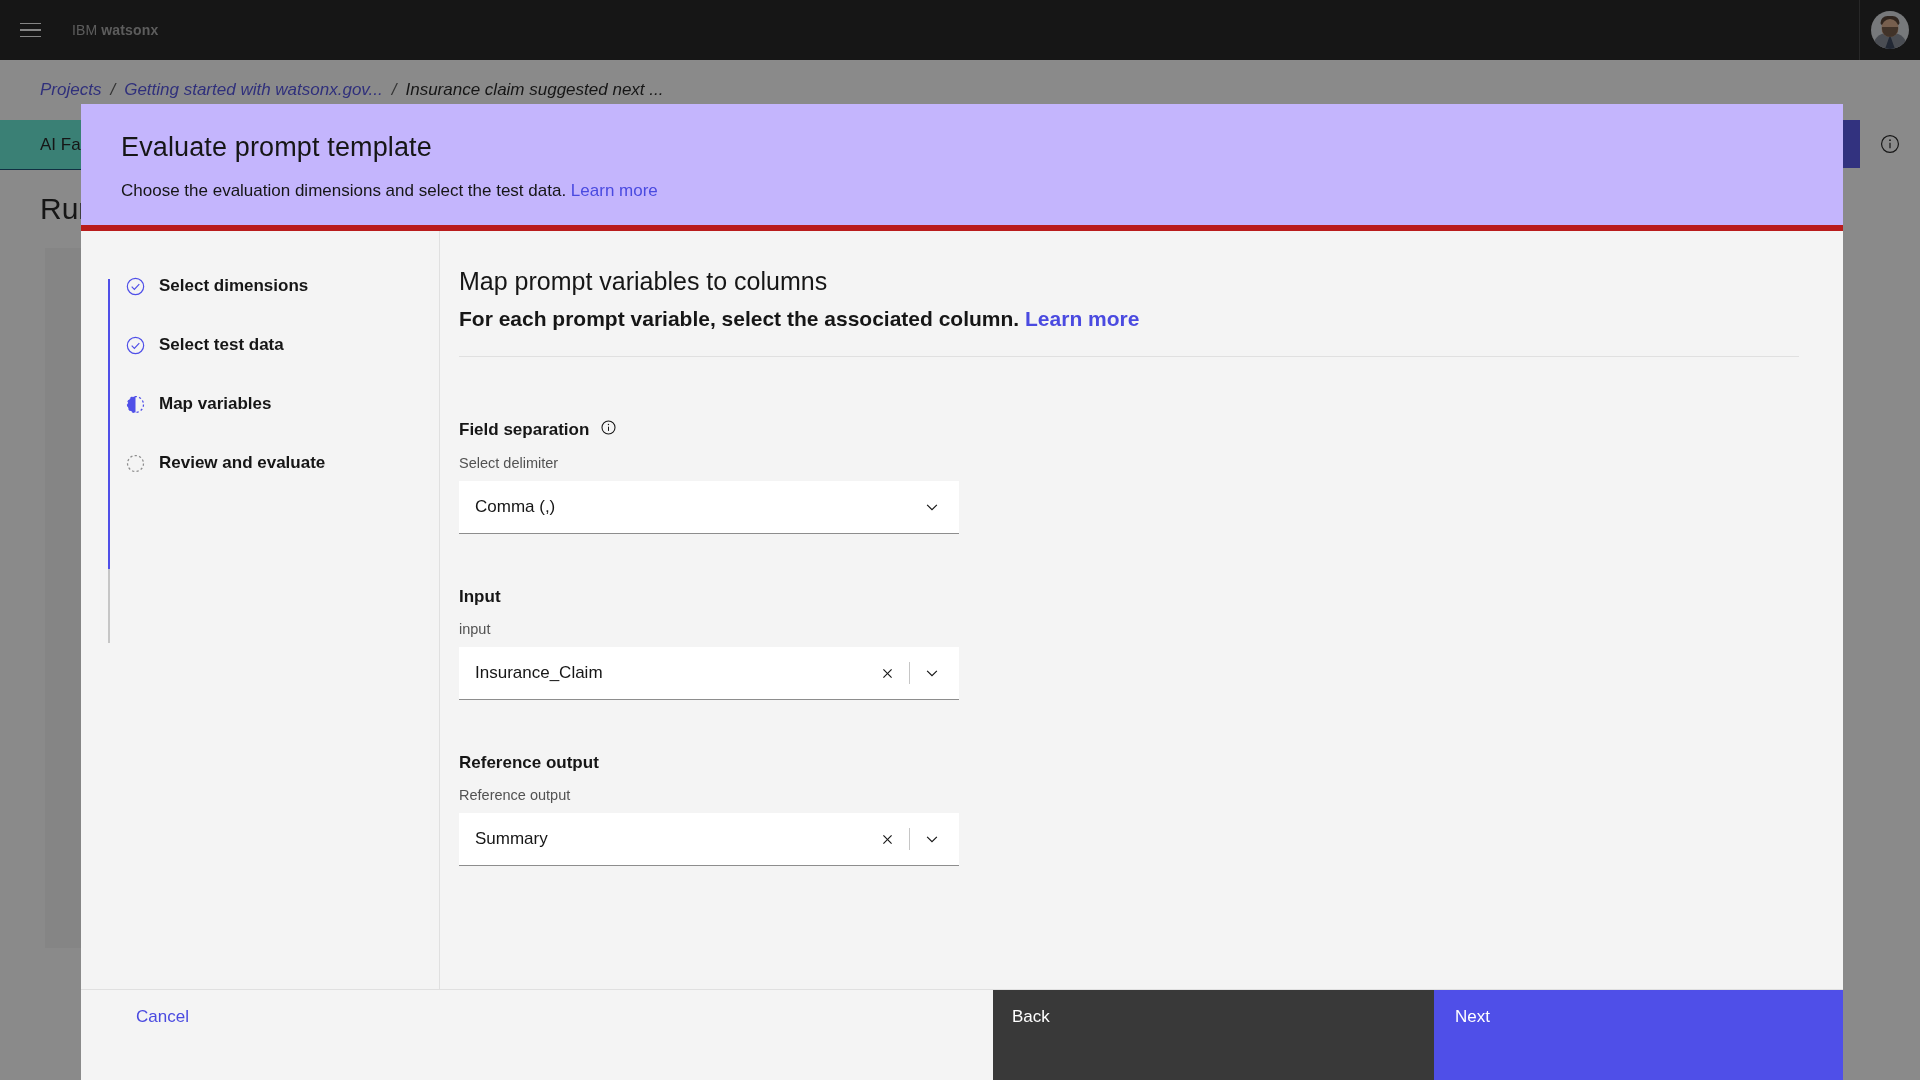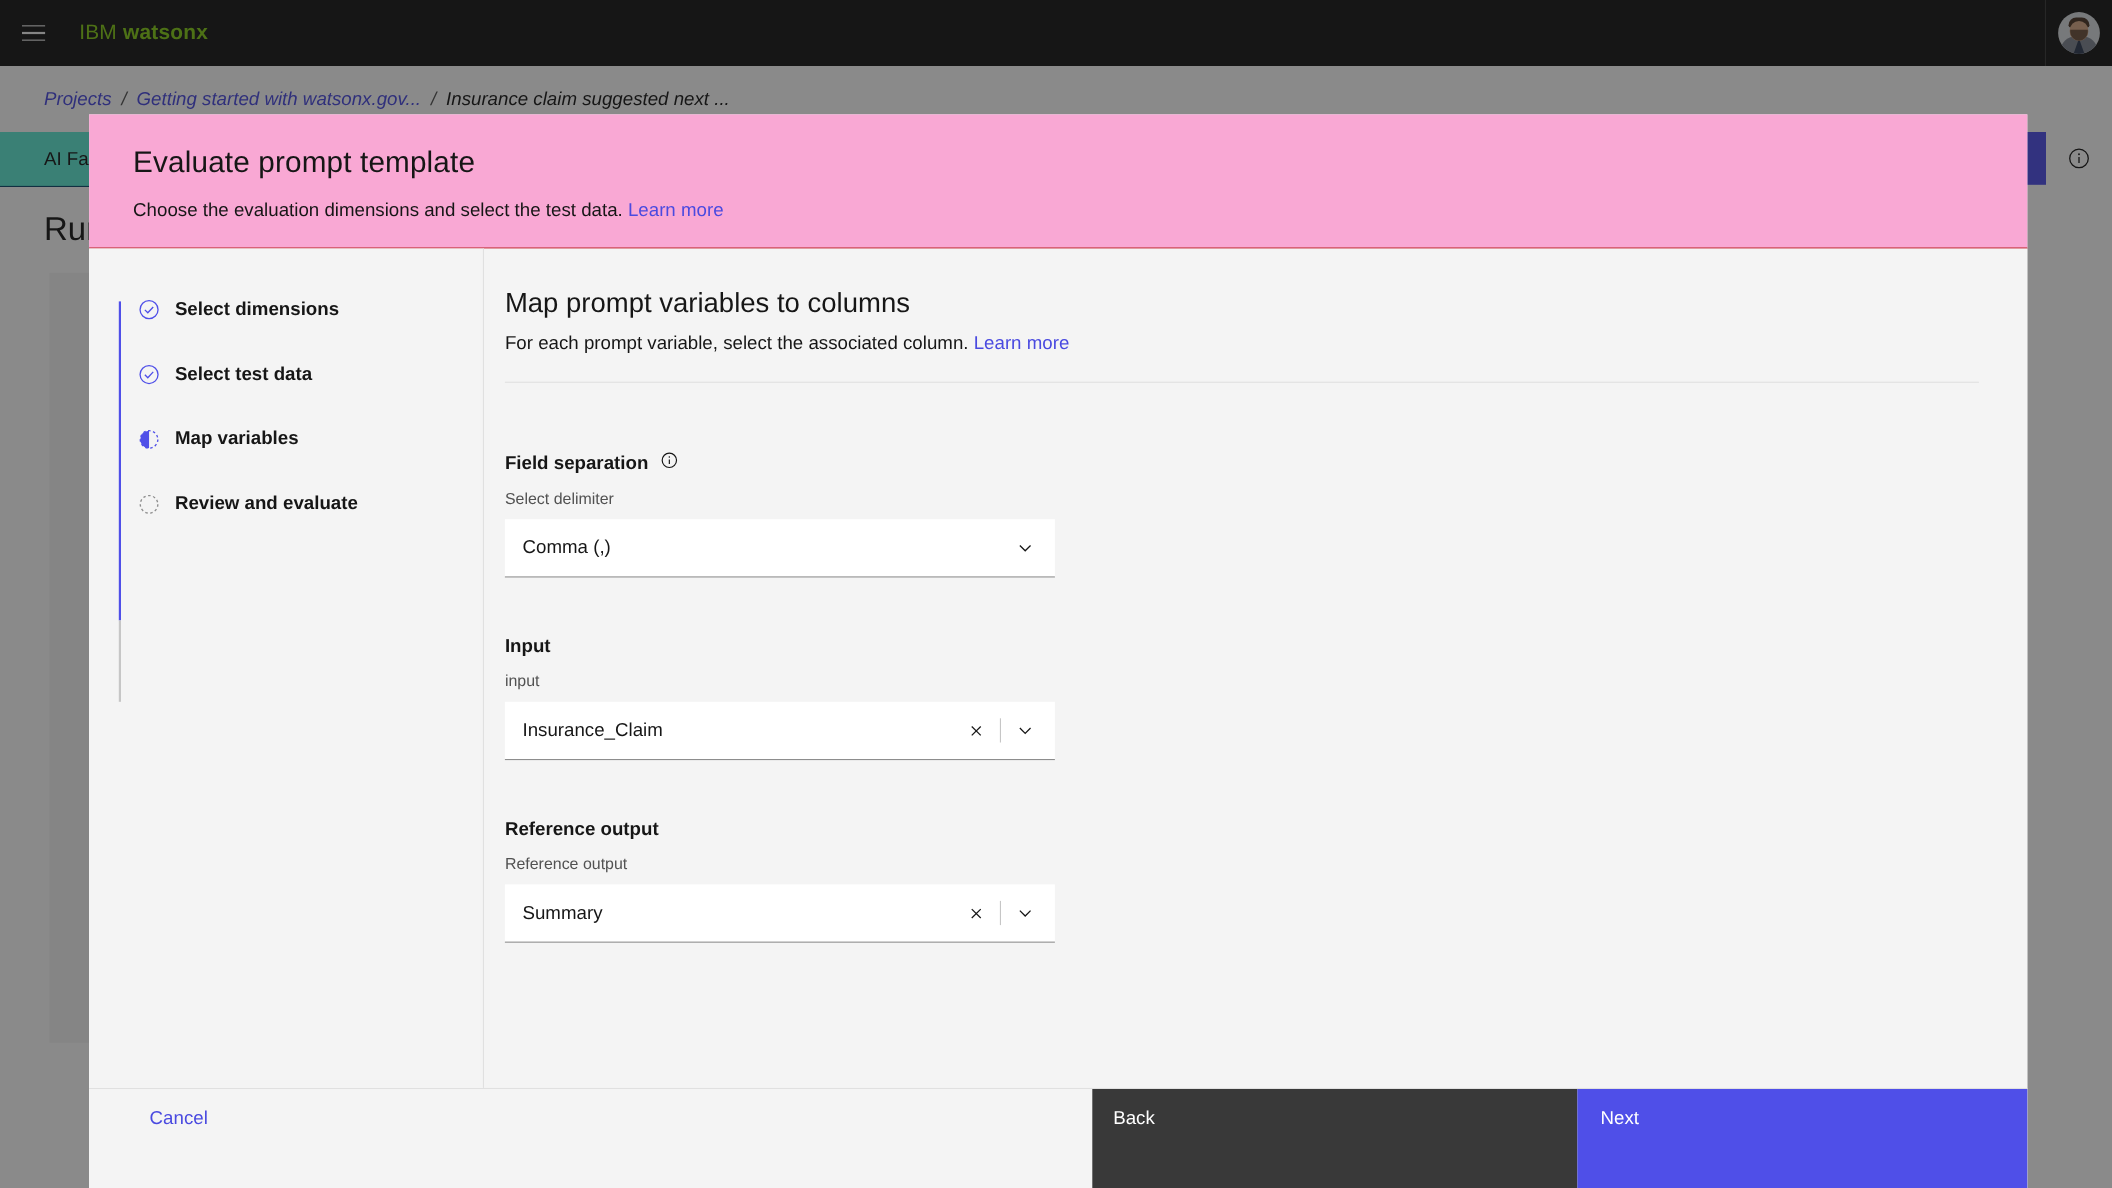--- a/index.html
+++ b/index.html
@@ -23,21 +23,21 @@
   .hamburger {
     width: 60px; height: 60px;
     display: flex; flex-direction: column;
     align-items: center; justify-content: center;
     gap: 5px;
   }
   .hamburger span {
     display: block; width: 21px; height: 1.6px; background: #f4f4f4;
   }
   .brand {
-    color: #84cc16; font-size: 19px; letter-spacing: .01em;
+    color: #a3a3a3; font-size: 14px; letter-spacing: .01em;
     padding-left: 12px; white-space: nowrap;
   }
   .brand b { font-weight: 700; }
   .brand .ibm { font-weight: 400; }
 
   .header-right {
     position: absolute; right: 0; top: 0; height: 60px;
     display: flex; align-items: center;
   }
   .hdr-divider { width: 1px; height: 60px; background: #393939; }
@@ -145,22 +145,22 @@
   .modal {
     position: absolute;
     left: 81px; top: 104px;
     width: 1762px; height: 976px;
     background: #ffffff;
     z-index: 30;
     display: flex; flex-direction: column;
   }
   .modal-head {
     padding: 26px 40px 24px 40px;
-    background: #f9a8d4;
-    border-bottom: 1px solid #b91c1c;
+    background: #c4b5fd;
+    border-bottom: 6px solid #b91c1c;
     flex: 0 0 auto;
   }
   .modal-title {
     font-size: 27px; font-weight: 400; color: #161616;
     line-height: 1.3; letter-spacing: .005em;
   }
   .modal-sub {
     margin-top: 16px;
     font-size: 17px; color: #161616;
   }
@@ -206,21 +206,21 @@
   .panel {
     flex: 1 1 auto;
     padding: 36px 40px 0 19px;
     overflow: hidden;
   }
   .panel-inner { max-width: 1340px; }
   .panel-title {
     font-size: 25px; font-weight: 400; color: #161616;
   }
   .panel-sub {
-    margin-top: 11px; font-size: 17px; color: #161616;
+    margin-top: 11px; font-size: 21px; color: #161616; font-weight: bold;
   }
   .hr {
     margin-top: 25px; height: 1px; background: #e0e0e0; width: 100%;
   }
 
   .section { margin-top: 15px; }
   .sec-head {
     display: flex; align-items: center; gap: 11px;
     font-size: 17px; font-weight: 700; color: #161616;
   }

